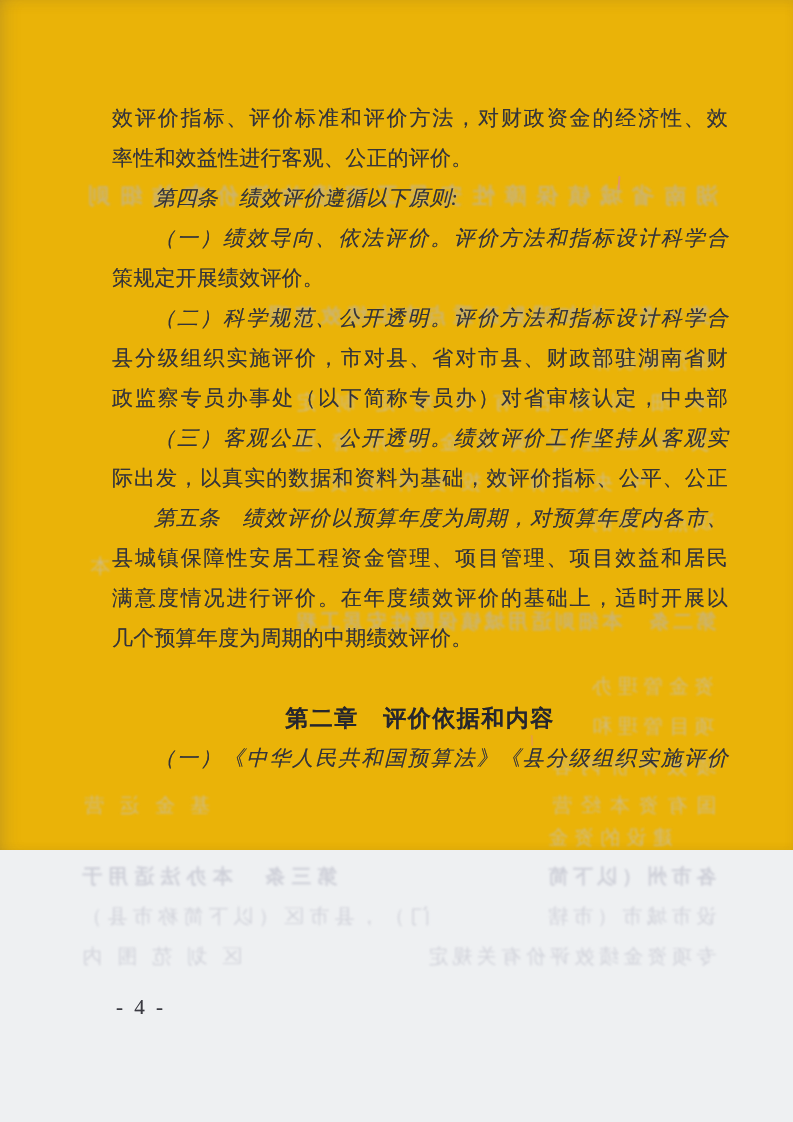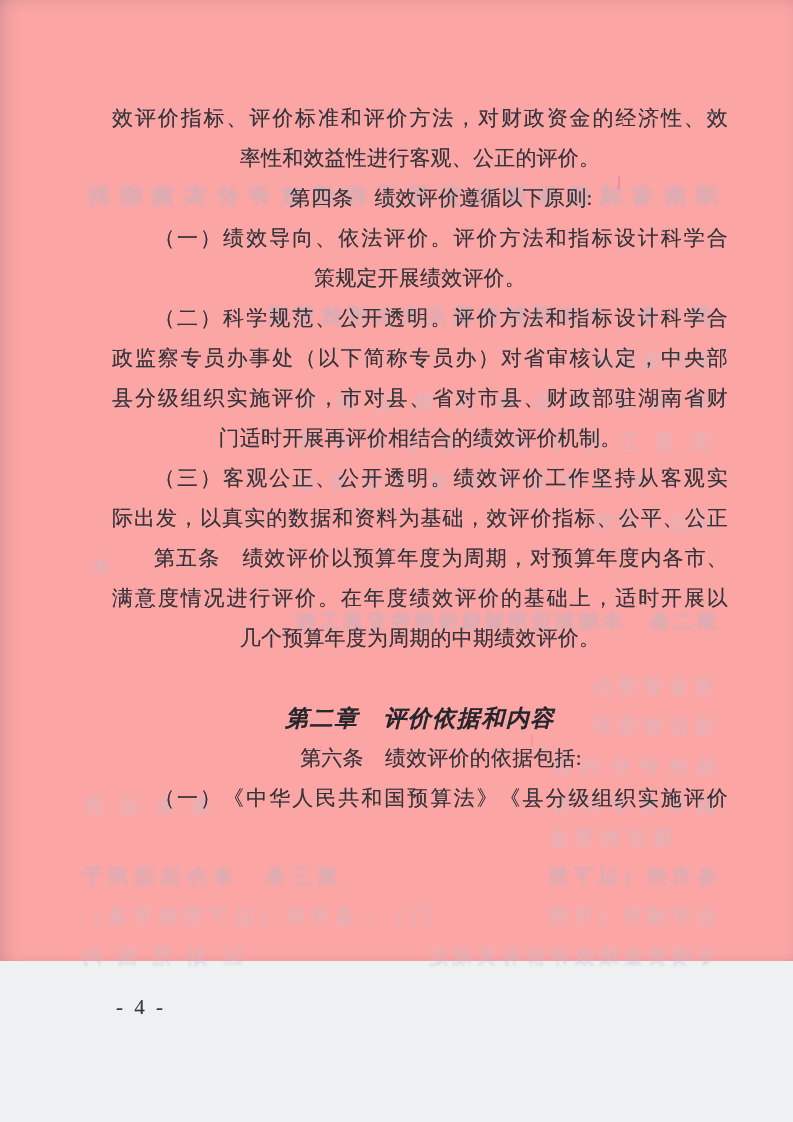--- a/index.html
+++ b/index.html
@@ -2,46 +2,45 @@
 <html><head>
 <meta charset="utf-8">
 <style>
   html,body{margin:0;padding:0;}
   body{
     width:793px;height:1122px;overflow:hidden;
     background:#eef0f2;
     font-family:"Liberation Serif","DejaVu Serif",serif;
   }
   .page{
-    position:relative;width:793px;height:961px;
-    background:#fca5a5;
+    position:relative;width:793px;height:850px;
+    background:#eab308;
     box-shadow:inset 14px 0 20px -14px rgba(70,70,95,.28),
                inset 0 12px 18px -14px rgba(70,70,95,.14),
                inset -6px 0 14px -10px rgba(70,70,95,.10),
                inset 0 -8px 14px -12px rgba(70,70,95,.10);
   }
   
   .textcol{
     position:absolute;top:98px;left:112px;width:616px;
     color:#34343b;
   }
   .textcol p{
     margin:0;height:40px;line-height:40px;
     font-size:21px;letter-spacing:.2px;
     text-shadow:0 0 .5px rgba(52,52,59,.55);
     white-space:nowrap;
-    text-align:center;
   }
   .textcol p.j{white-space:normal;text-align:justify;text-align-last:justify;}
-  .textcol p.i{text-indent:42px;}
+  .textcol p.i{text-indent:42px;font-style:italic;}
   .textcol p.sp{height:40px;}
   .textcol p.chapter{
     white-space:normal;text-align:center;text-align-last:center;text-indent:0;
     font-family:"Liberation Sans","DejaVu Sans",sans-serif;
-    font-weight:700;font-size:23px;letter-spacing:1.5px;color:#26262d;font-style:italic;
+    font-weight:700;font-size:23px;letter-spacing:1.5px;color:#26262d;
   }
   
   .bleed{
     position:absolute;height:28px;line-height:28px;overflow:hidden;
     transform:scaleX(-1);
     filter:blur(1.2px);
     color:#c0c1cc;opacity:.62;
     font-size:20px;
     text-align:justify;text-align-last:justify;
     pointer-events:none;
@@ -91,31 +90,30 @@
     <div class="bleed" style="top:942px;left:428px;width:288px;">专项资金绩效评价有关规定</div>
   </div>
 
   <main class="textcol">
     <p class="j">效评价指标、评价标准和评价方法，对财政资金的经济性、效</p>
     <p>率性和效益性进行客观、公正的评价。</p>
     <p class="i">第四条　绩效评价遵循以下原则:</p>
     <p class="j i">（一）绩效导向、依法评价。评价方法和指标设计科学合</p>
     <p>策规定开展绩效评价。</p>
     <p class="j i">（二）科学规范、公开透明。评价方法和指标设计科学合</p>
+    <p class="j">县分级组织实施评价，市对县、省对市县、财政部驻湖南省财</p>
     <p class="j">政监察专员办事处（以下简称专员办）对省审核认定，中央部</p>
-    <p class="j">县分级组织实施评价，市对县、省对市县、财政部驻湖南省财</p>
-    <p>门适时开展再评价相结合的绩效评价机制。</p>
     <p class="j i">（三）客观公正、公开透明。绩效评价工作坚持从客观实</p>
     <p class="j">际出发，以真实的数据和资料为基础，效评价指标、公平、公正</p>
     <p class="j i">第五条　绩效评价以预算年度为周期，对预算年度内各市、</p>
+    <p class="j">县城镇保障性安居工程资金管理、项目管理、项目效益和居民</p>
     <p class="j">满意度情况进行评价。在年度绩效评价的基础上，适时开展以</p>
     <p>几个预算年度为周期的中期绩效评价。</p>
     <p class="sp"></p>
     <p class="chapter">第二章　评价依据和内容</p>
-    <p class="i">第六条　绩效评价的依据包括:</p>
     <p class="j i">（一）《中华人民共和国预算法》《县分级组织实施评价</p>
   </main>
 
   <div class="pageno">- 4 -</div>
 
   <div class="speck speck1"></div>
   <div class="speck speck2"></div>
   <div class="speck speck3"></div>
 
 </div>

